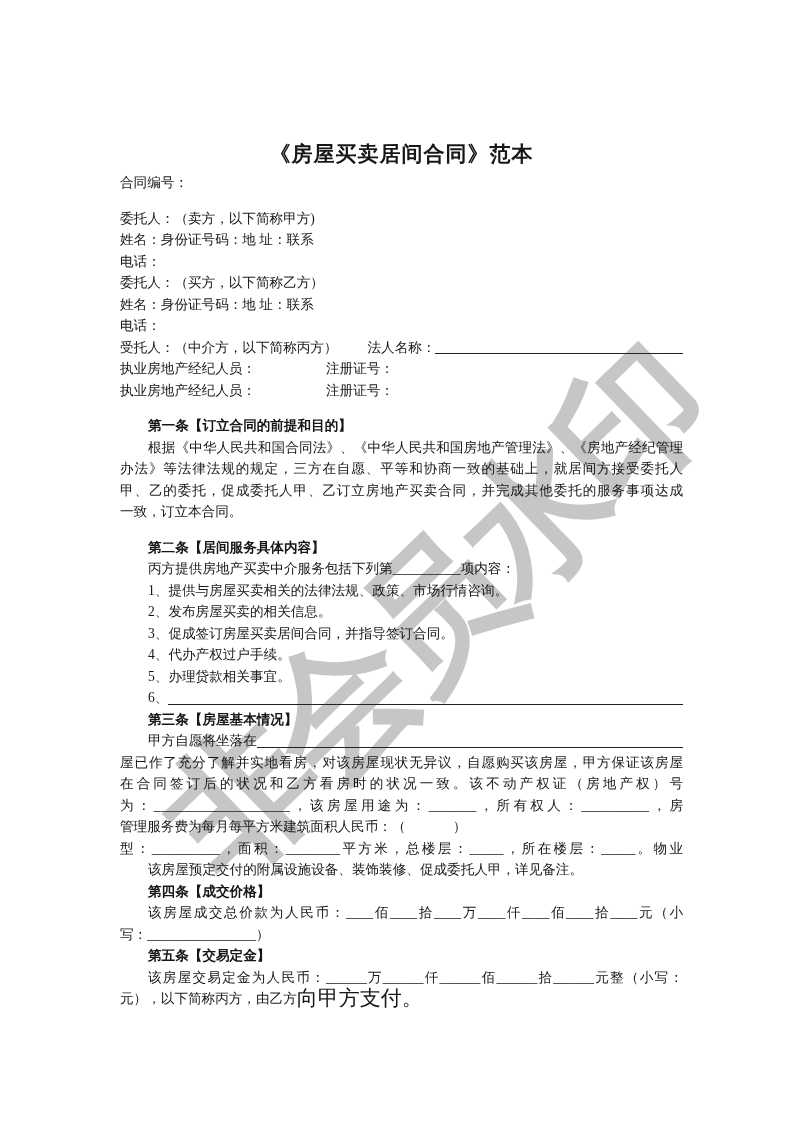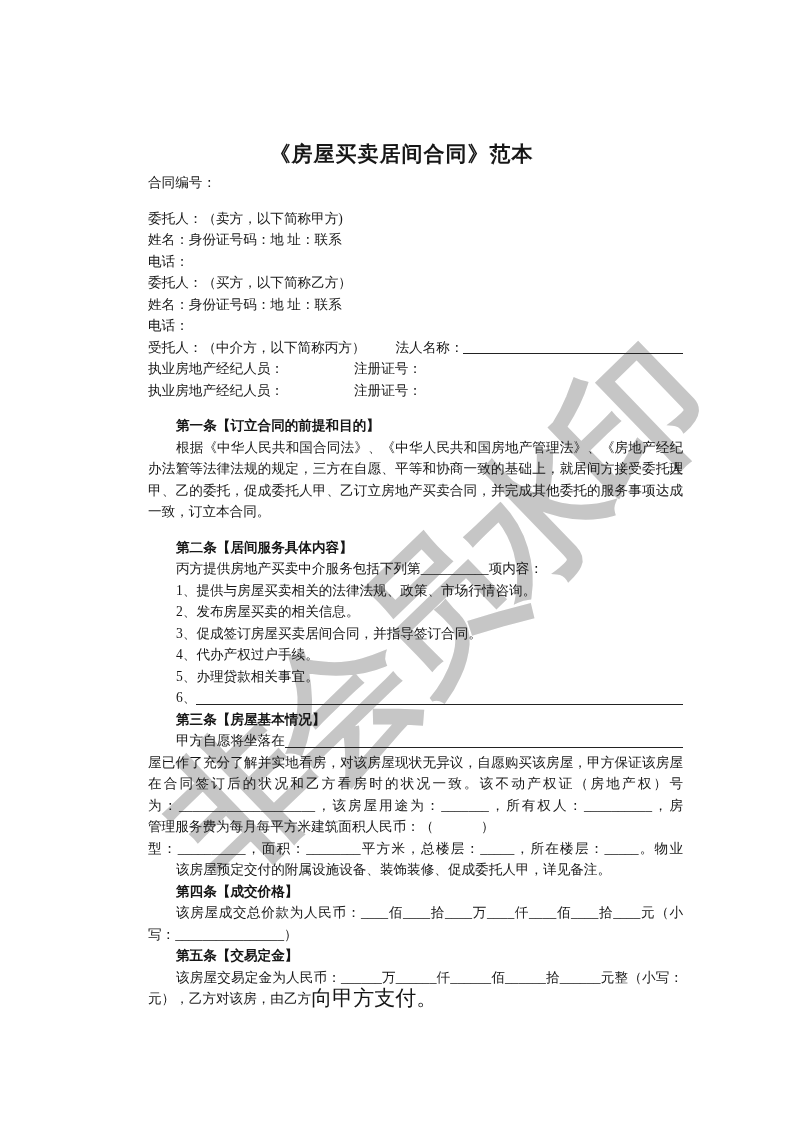--- a/index.html
+++ b/index.html
@@ -37,21 +37,20 @@
     line-height:33px;
     letter-spacing:1px;
   }
   .doc{margin-top:1px;}
   .line{
     font-size:13.6px;
     line-height:21.5px;
     height:21.5px;
     white-space:pre;
     overflow:visible;
-    margin-left:28px;
   }
   .line.blank{height:14px;}
   .heading{font-weight:700;padding-left:28px;}
   .indent{padding-left:28px;}
   .stretch{
     text-align:justify;
     text-align-last:justify;
     white-space:normal;
   }
   .t-spread{display:flex;}
@@ -108,16 +107,16 @@
         <div class="line t-stretch stretch">在合同签订后的状况和乙方看房时的状况一致。该不动产权证（房地产权）号</div>
         <div class="line t-stretch stretch">为：____________________，该房屋用途为：_______，所有权人：__________，房</div>
         <div class="line t-plain">管理服务费为每月每平方米建筑面积人民币：（              ）</div>
         <div class="line t-stretch stretch">型：__________，面积：________平方米，总楼层：_____，所在楼层：_____。物业</div>
         <div class="line t-plain indent">该房屋预定交付的附属设施设备、装饰装修、促成委托人甲，详见备注。</div>
         <div class="line t-heading heading">第四条【成交价格】</div>
         <div class="line t-stretch indent stretch">该房屋成交总价款为人民币：____佰____拾____万____仟____佰____拾____元（小</div>
         <div class="line t-plain">写：________________）</div>
         <div class="line t-heading heading">第五条【交易定金】</div>
         <div class="line t-stretch indent stretch">该房屋交易定金为人民币：______万______仟______佰______拾______元整（小写：</div>
-        <div class="line t-row"><span class="txt">元），乙方对该房，由乙方</span><span class="txt big">向甲方支付。</span></div>
+        <div class="line t-row"><span class="txt">元），以下简称丙方，由乙方</span><span class="txt big">向甲方支付。</span></div>
       </div>
   </div>
 </div>
 
 </body></html>

